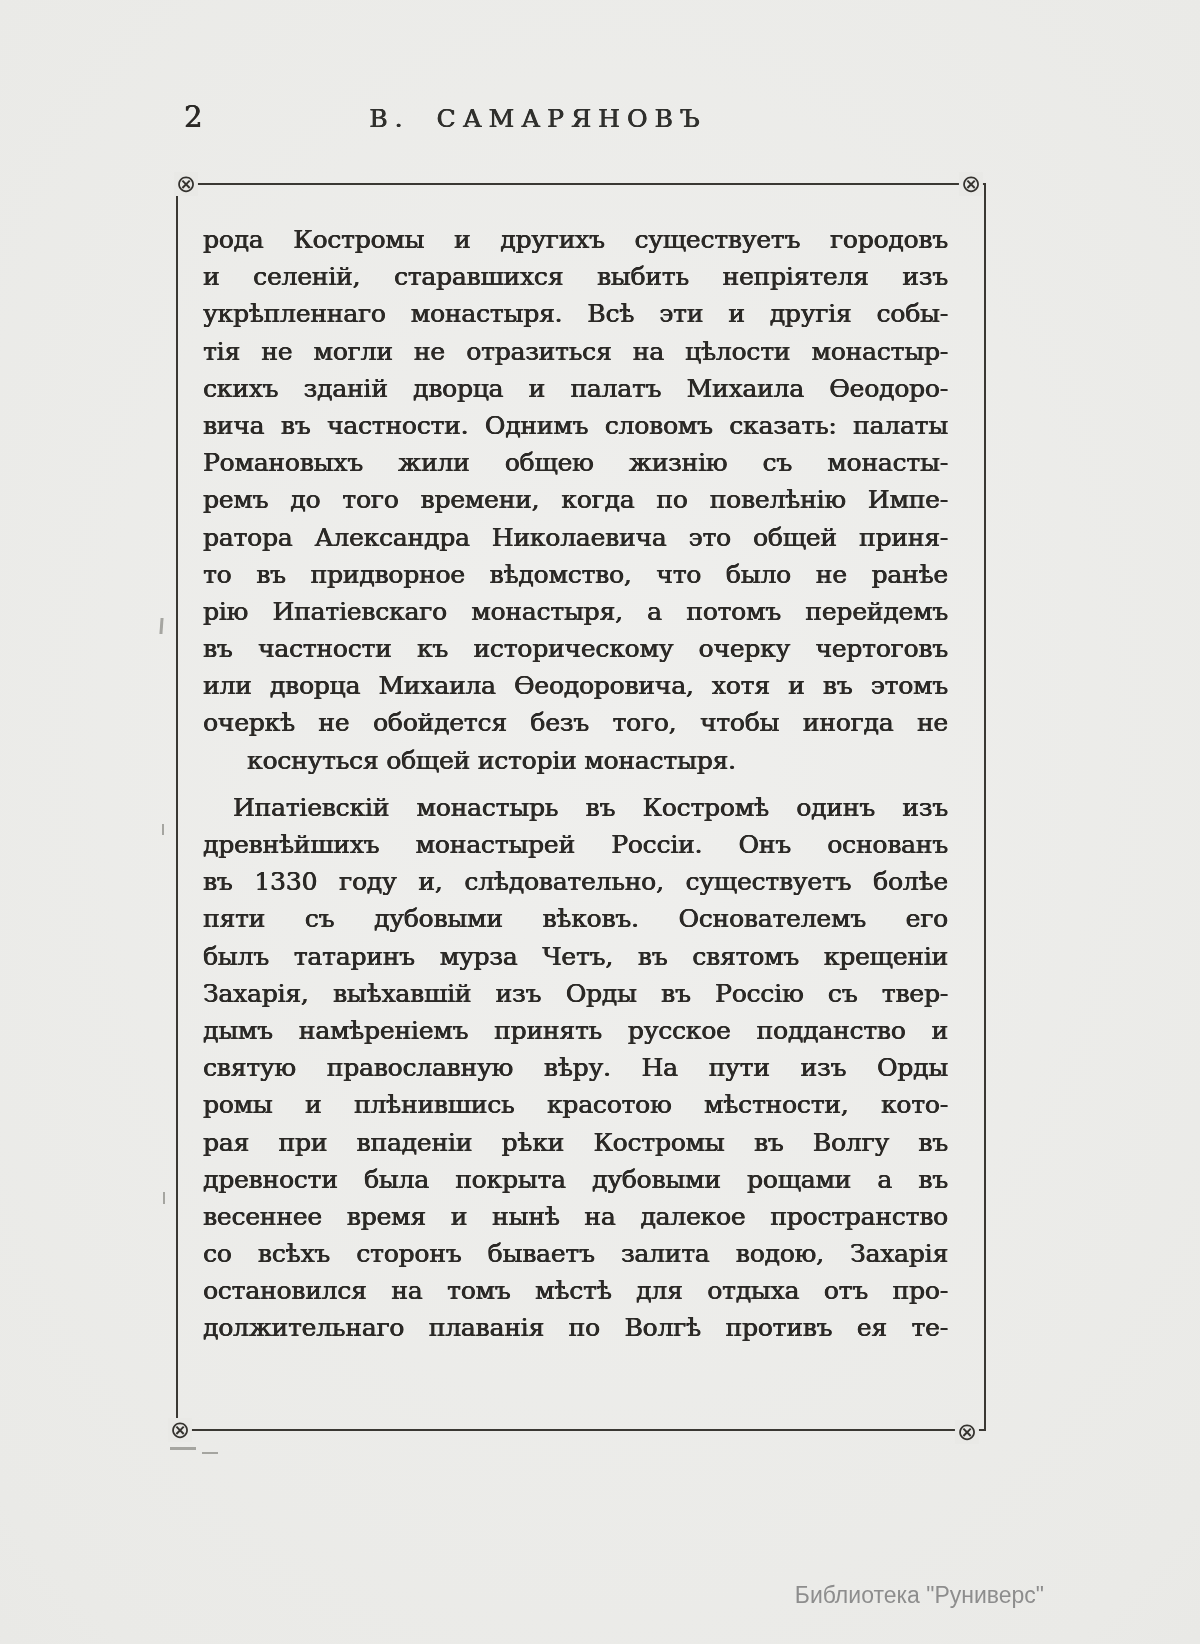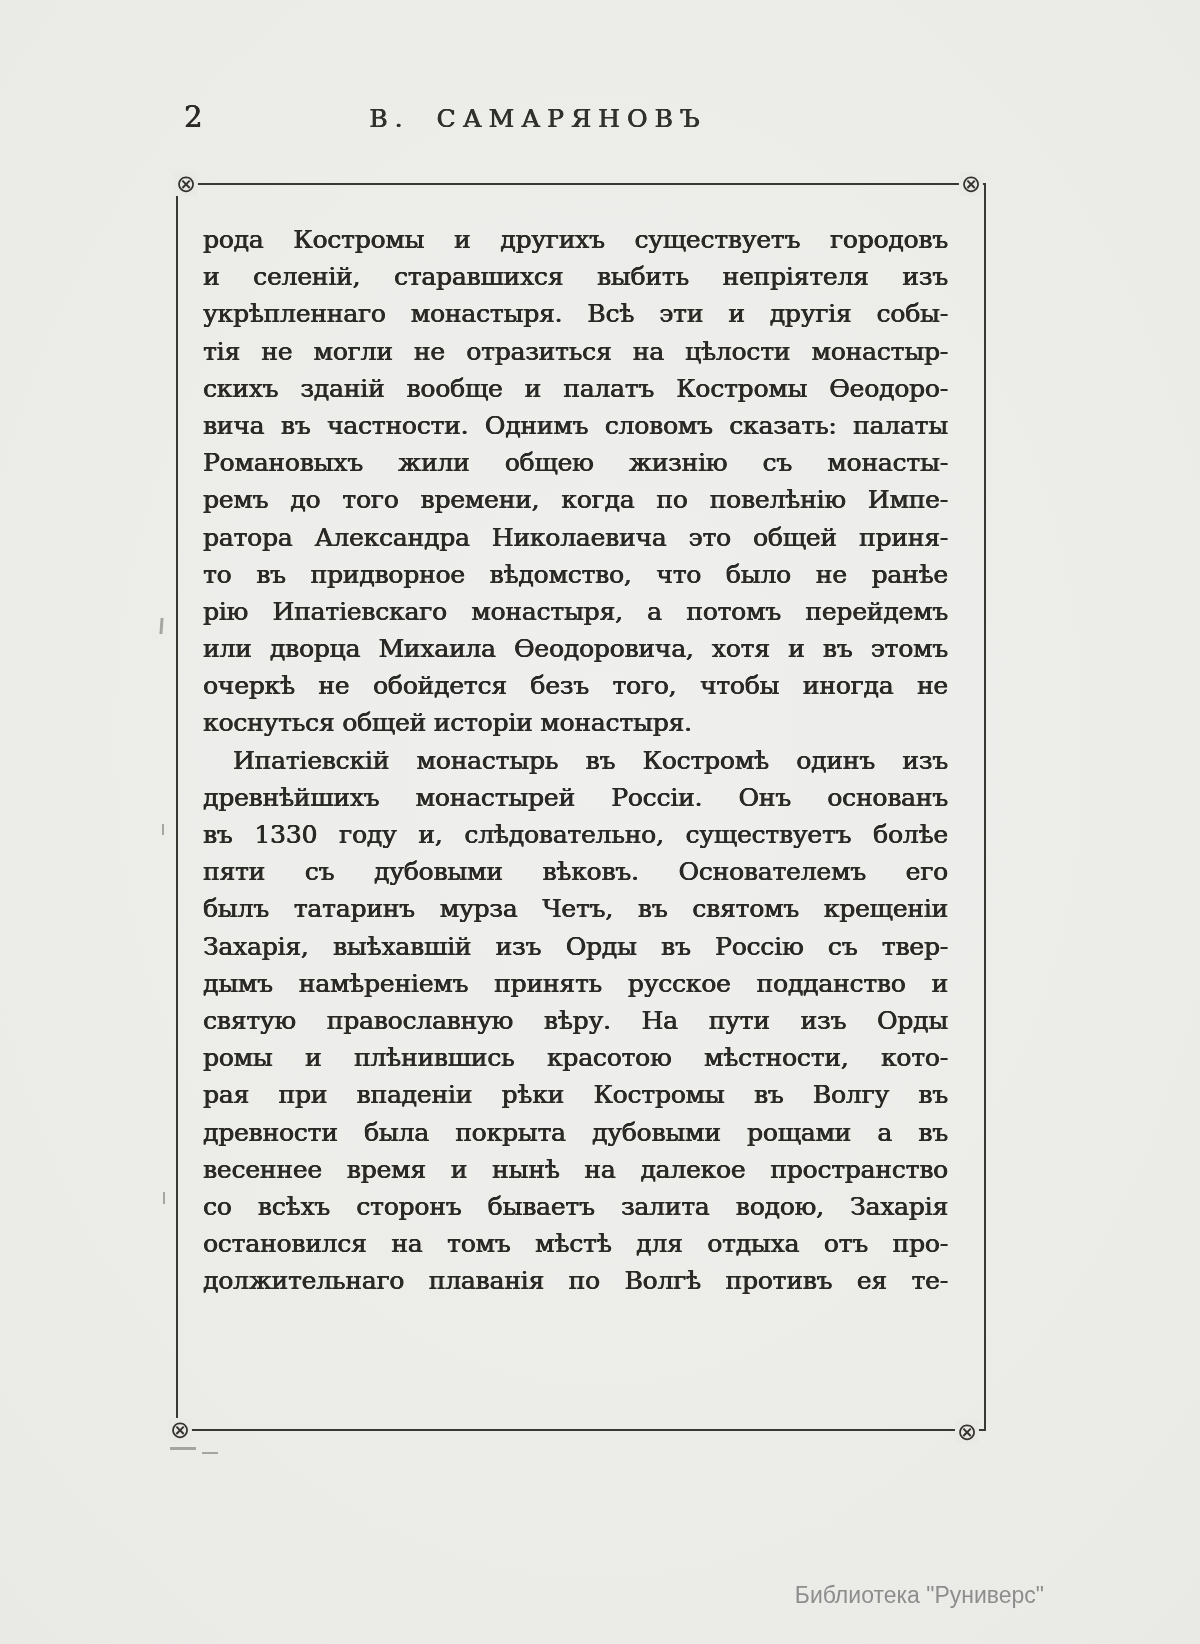--- a/index.html
+++ b/index.html
@@ -40,30 +40,30 @@
     padding:0 2px;
   }
   .orn-tl{ left:8px;  top:-1px;  }
   .orn-tr{ left:793px; top:-1px; }
   .orn-bl{ left:2px;  top:1245px; }
   .orn-br{ left:789px; top:1247px; }
 
   .text-body{
     position:absolute; left:25px; top:36px; width:745px;
   }
-  .para + .para{ }
+  .para + .para{ margin-top:10px; }
   .line{
     height:37.2px; line-height:37.2px;
     font-size:25px;
     letter-spacing:-0.2px;
     text-align:justify; text-align-last:justify;
     overflow:hidden;
     white-space:normal;
   }
-  .line.last{ text-align-last:left; }
+  .line.last{ text-align-last:left;margin-left:44px; }
   .line.indent{ text-indent:30px; }
 
   .watermark{
     position:absolute; top:1582px; right:156px;
     font-family:"Liberation Sans", sans-serif;
     font-size:23px; color:#8d8d8d;
   }
 
   .artifact{ position:absolute; background:#6b6b64; opacity:.55; }
   .a1{ left:160px; top:618px; width:3px; height:16px; transform:rotate(4deg); }
@@ -85,27 +85,28 @@
     <span class="ornament orn-tr">⊗</span>
     <span class="ornament orn-bl">⊗</span>
     <span class="ornament orn-br">⊗</span>
 
     <div class="text-body inky">
         <div class="para">
           <div class="line">рода Костромы и другихъ существуетъ городовъ</div>
           <div class="line">и селеній, старавшихся выбить непріятеля изъ</div>
           <div class="line">укрѣпленнаго монастыря. Всѣ эти и другія собы-</div>
           <div class="line">тія не могли не отразиться на цѣлости монастыр-</div>
-          <div class="line">скихъ зданій вообще и палатъ Костромы Ѳеодоро-</div>
+          <div class="line">скихъ зданій дворца и палатъ Михаила Ѳеодоро-</div>
           <div class="line">вича въ частности. Однимъ словомъ сказать: палаты</div>
           <div class="line">Романовыхъ жили общею жизнію съ монасты-</div>
           <div class="line">ремъ до того времени, когда по повелѣнію Импе-</div>
           <div class="line">ратора Александра Николаевича это общей приня-</div>
           <div class="line">то въ придворное вѣдомство, что было не ранѣе</div>
           <div class="line">рію Ипатіевскаго монастыря, а потомъ перейдемъ</div>
+          <div class="line">въ частности къ историческому очерку чертоговъ</div>
           <div class="line">или дворца Михаила Ѳеодоровича, хотя и въ этомъ</div>
           <div class="line">очеркѣ не обойдется безъ того, чтобы иногда не</div>
           <div class="line last">коснуться общей исторіи монастыря.</div>
         </div>
         <div class="para">
           <div class="line indent">Ипатіевскій монастырь въ Костромѣ одинъ изъ</div>
           <div class="line">древнѣйшихъ монастырей Россіи. Онъ основанъ</div>
           <div class="line">въ 1330 году и, слѣдовательно, существуетъ болѣе</div>
           <div class="line">пяти съ дубовыми вѣковъ. Основателемъ его</div>
           <div class="line">былъ татаринъ мурза Четъ, въ святомъ крещеніи</div>

